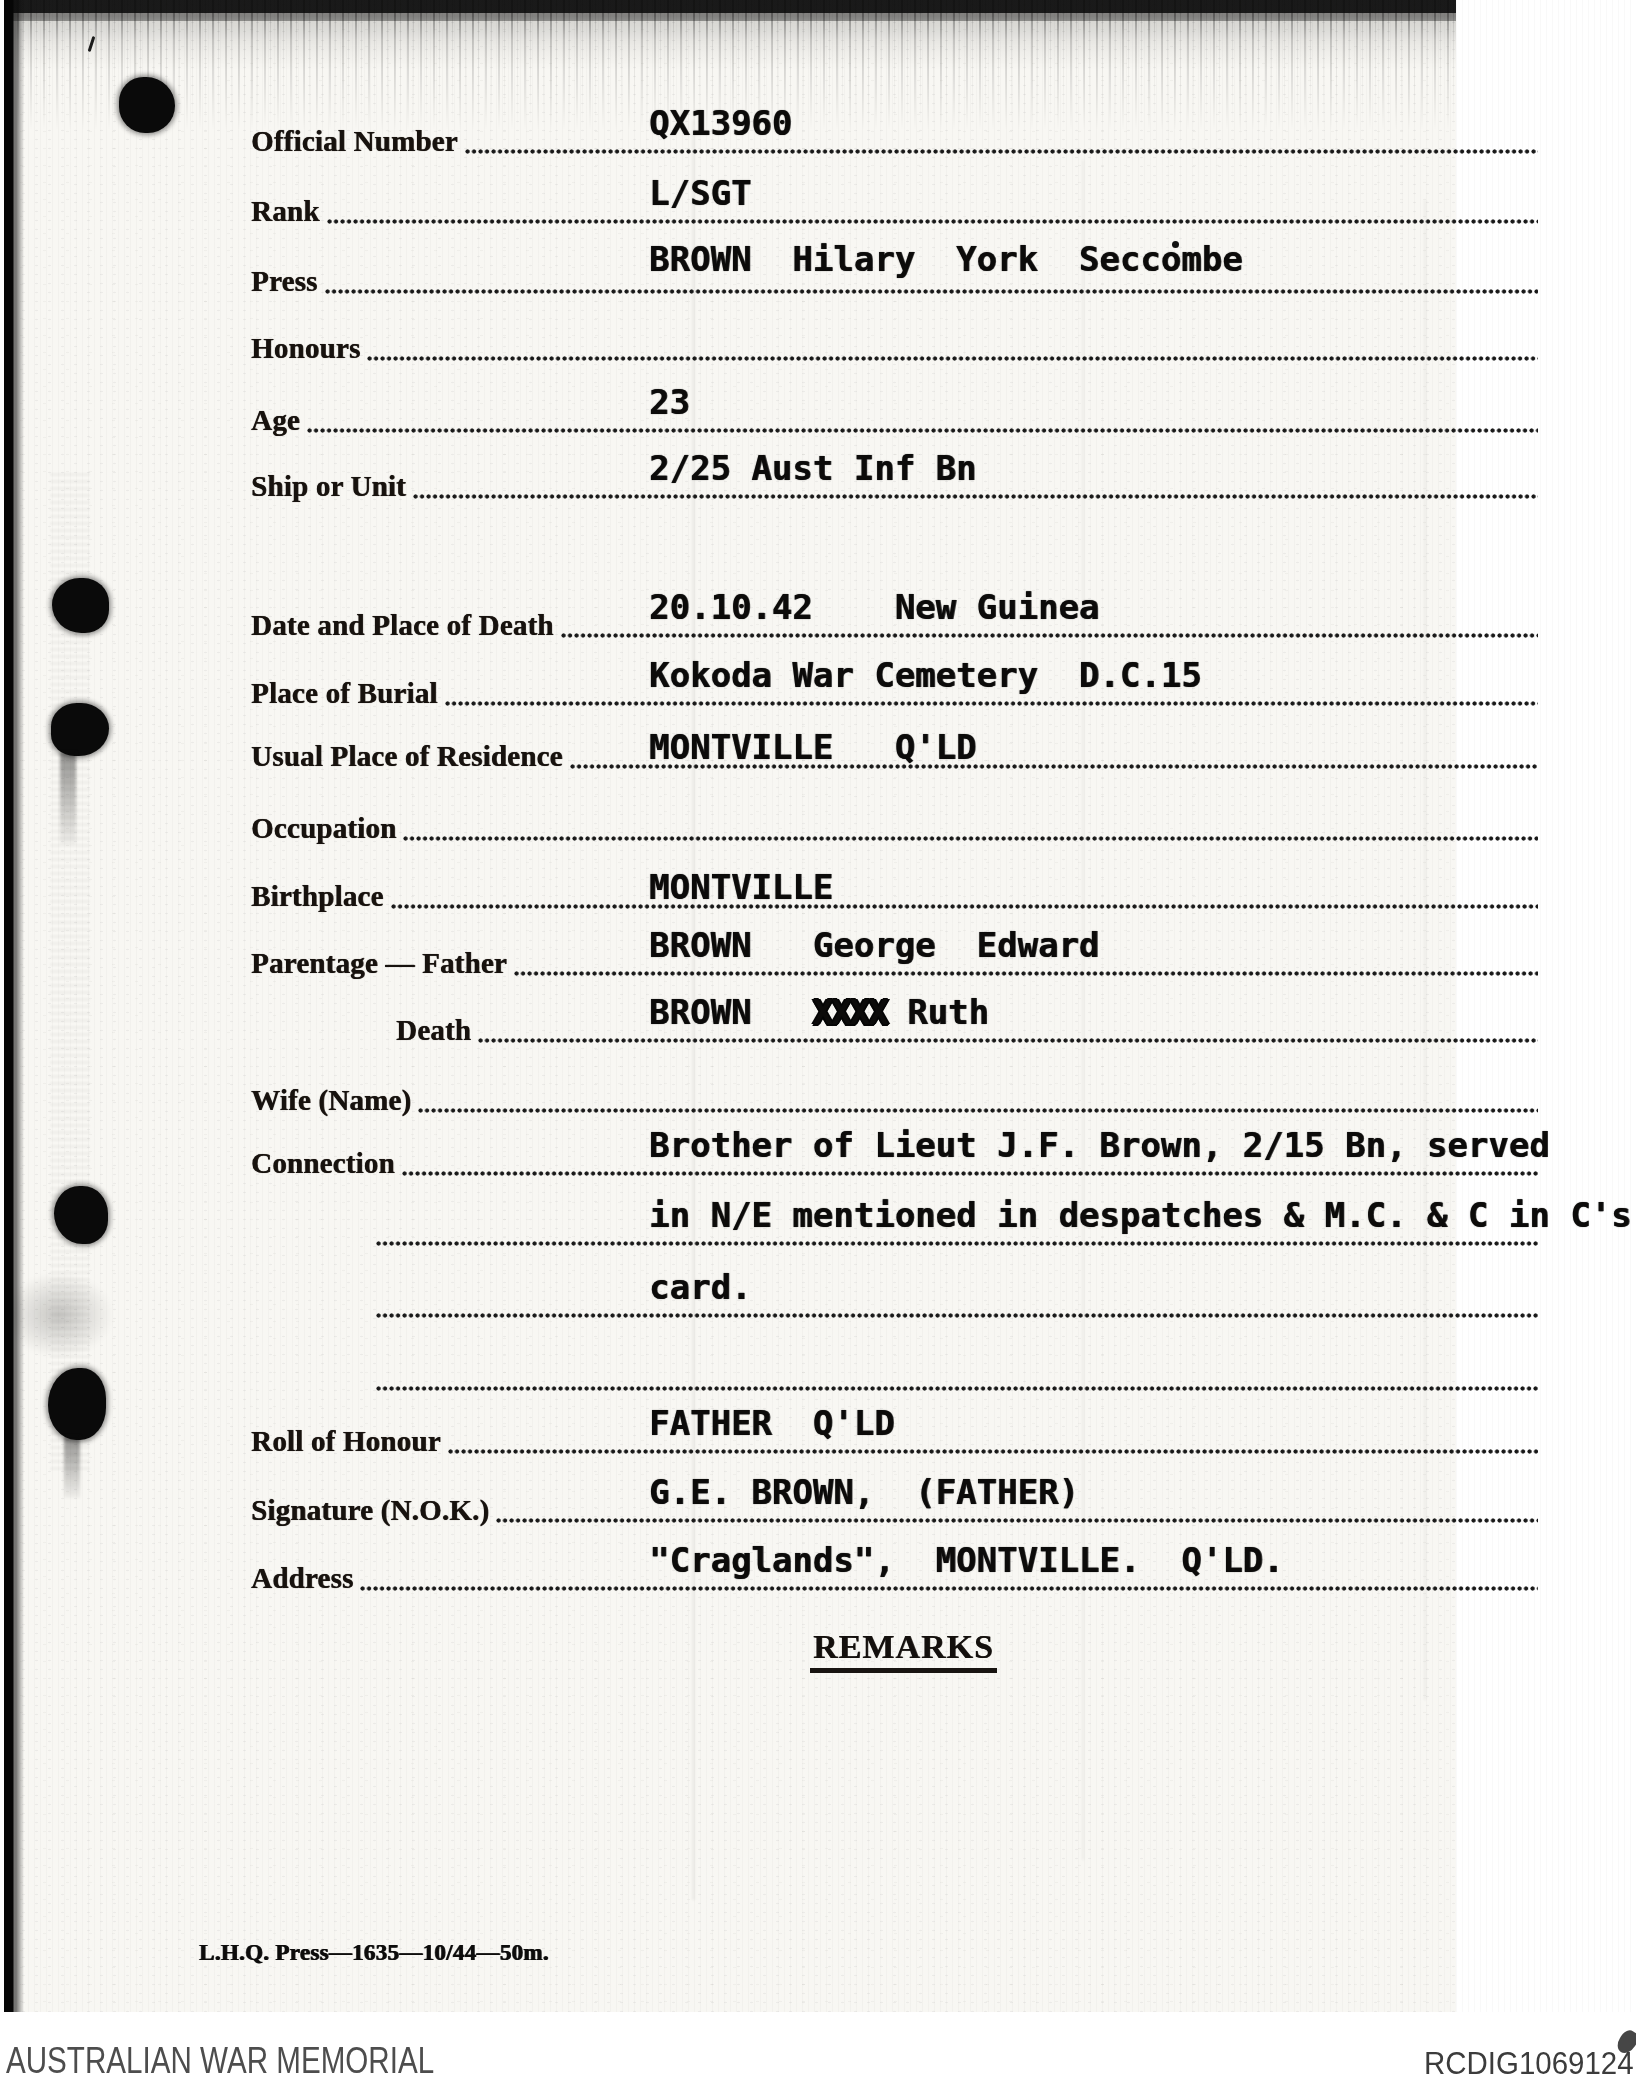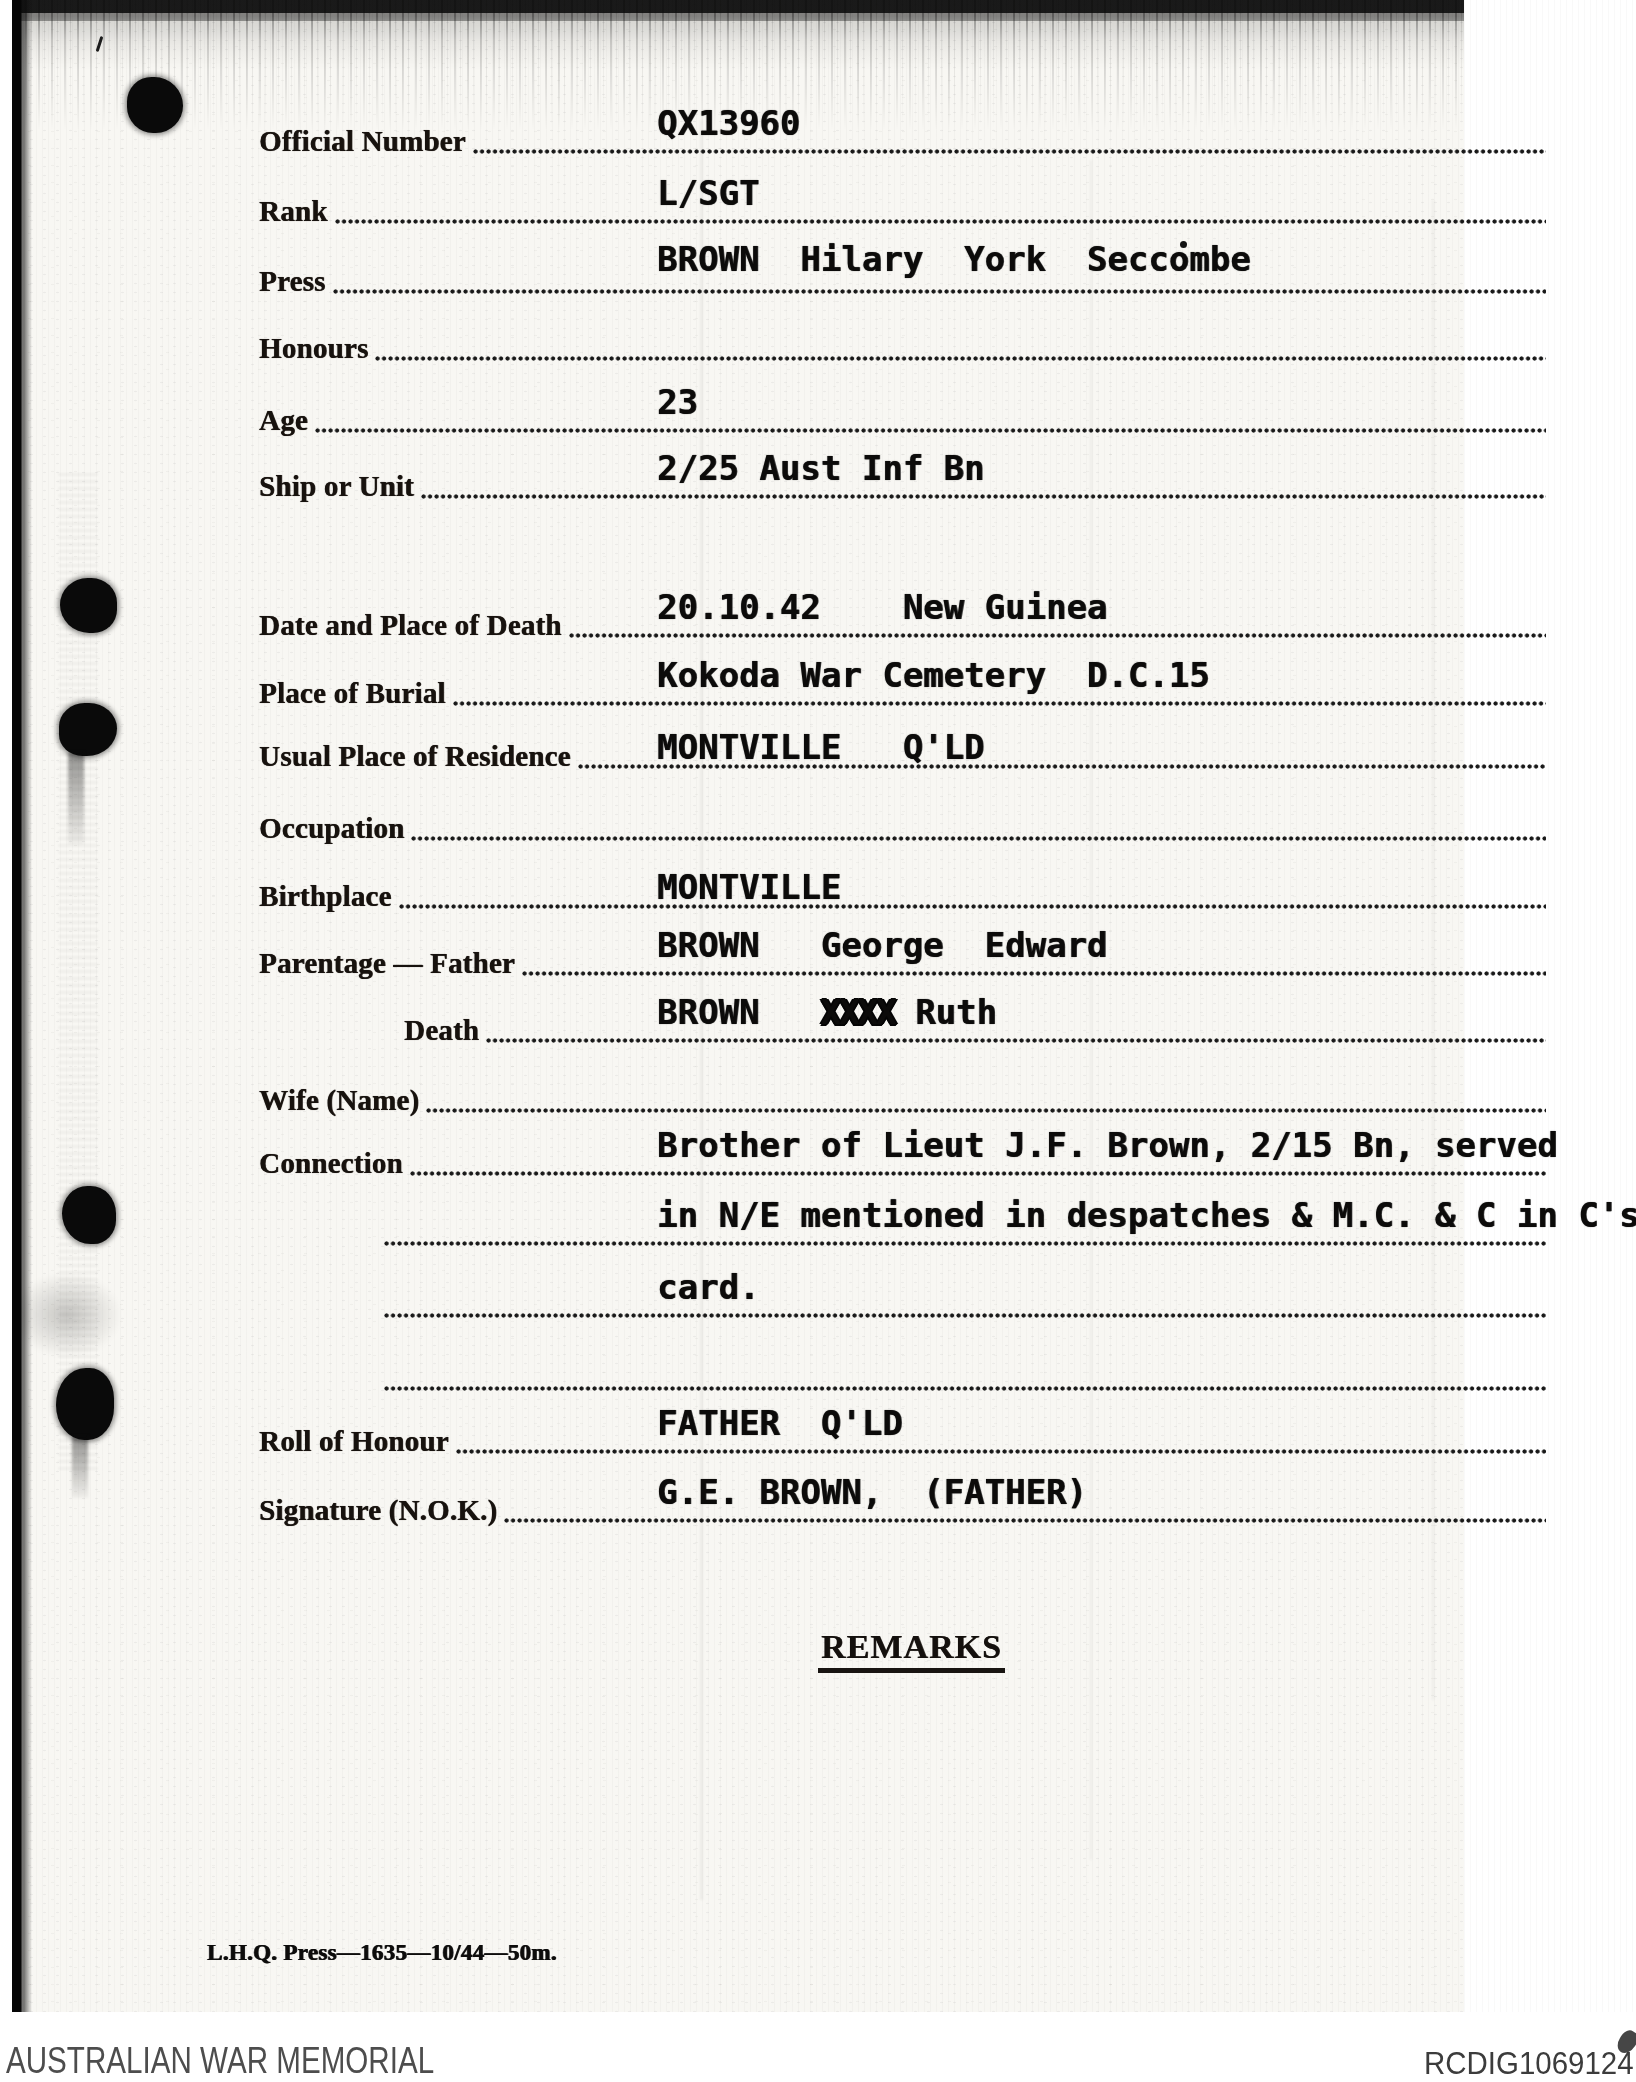--- a/index.html
+++ b/index.html
@@ -1,19 +1,19 @@
 <!DOCTYPE html>
 <html><head>
 <meta charset="utf-8">
 <style>
   html,body{margin:0;padding:0;}
   body{width:1636px;height:2082px;position:relative;overflow:hidden;background:#ffffff;
        font-family:"Liberation Serif", serif;}
   
-  .scan{position:absolute;left:12px;top:0;width:1452px;height:2012px;background-color:#f8f7f3;
+  .scan{position:absolute;left:4px;top:0;width:1452px;height:2012px;background-color:#f8f7f3;
     background-image:
       radial-gradient(rgba(30,28,25,.055) 1px, rgba(0,0,0,0) 1.5px),
       radial-gradient(rgba(30,28,25,.04) 1px, rgba(0,0,0,0) 1.4px);
     background-size:13px 9px, 23px 17px;
     background-position:0 0, 6px 4px;}
   .top-noise{position:absolute;left:0;top:0;width:100%;height:130px;
     background:
       linear-gradient(180deg, rgba(8,8,8,.93) 0 13px, rgba(12,12,12,.5) 13px 21px, rgba(25,25,25,.16) 21px 34px, rgba(0,0,0,0) 70px),
       repeating-linear-gradient(90deg, rgba(0,0,0,.30) 0 2px, rgba(0,0,0,0) 2px 6px, rgba(0,0,0,.12) 6px 7px, rgba(0,0,0,0) 7px 13px);
     -webkit-mask:linear-gradient(180deg,#000 0 16px, rgba(0,0,0,.55) 40px, rgba(0,0,0,0) 100%);
@@ -200,20 +200,25 @@
       <div class="dotline"></div>
       <div class="fvalue">FATHER  Q'LD</div>
     </div>
 
     <div class="row" style="top:1469px">
       <div class="flabel">Signature (N.O.K.)</div>
       <div class="dotline"></div>
       <div class="fvalue">G.E. BROWN,  (FATHER)</div>
     </div>
 
+    <div class="row" style="top:1537px">
+      <div class="flabel">Address</div>
+      <div class="dotline"></div>
+      <div class="fvalue">"Craglands",  MONTVILLE.  Q'LD.</div>
+    </div>
 
   </div>
 
   <div class="remarks">REMARKS</div>
   <div class="printcode">L.H.Q. Press—1635—10/44—50m.</div>
 
   <div class="top-noise"></div>
   <div class="left-edge"></div>
   <div class="hole" style="left:115px;top:77px;width:56px;height:56px;"></div>
   <div class="hole" style="left:48px;top:578px;width:57px;height:55px;border-radius:52% 48% 45% 55%;"></div>

